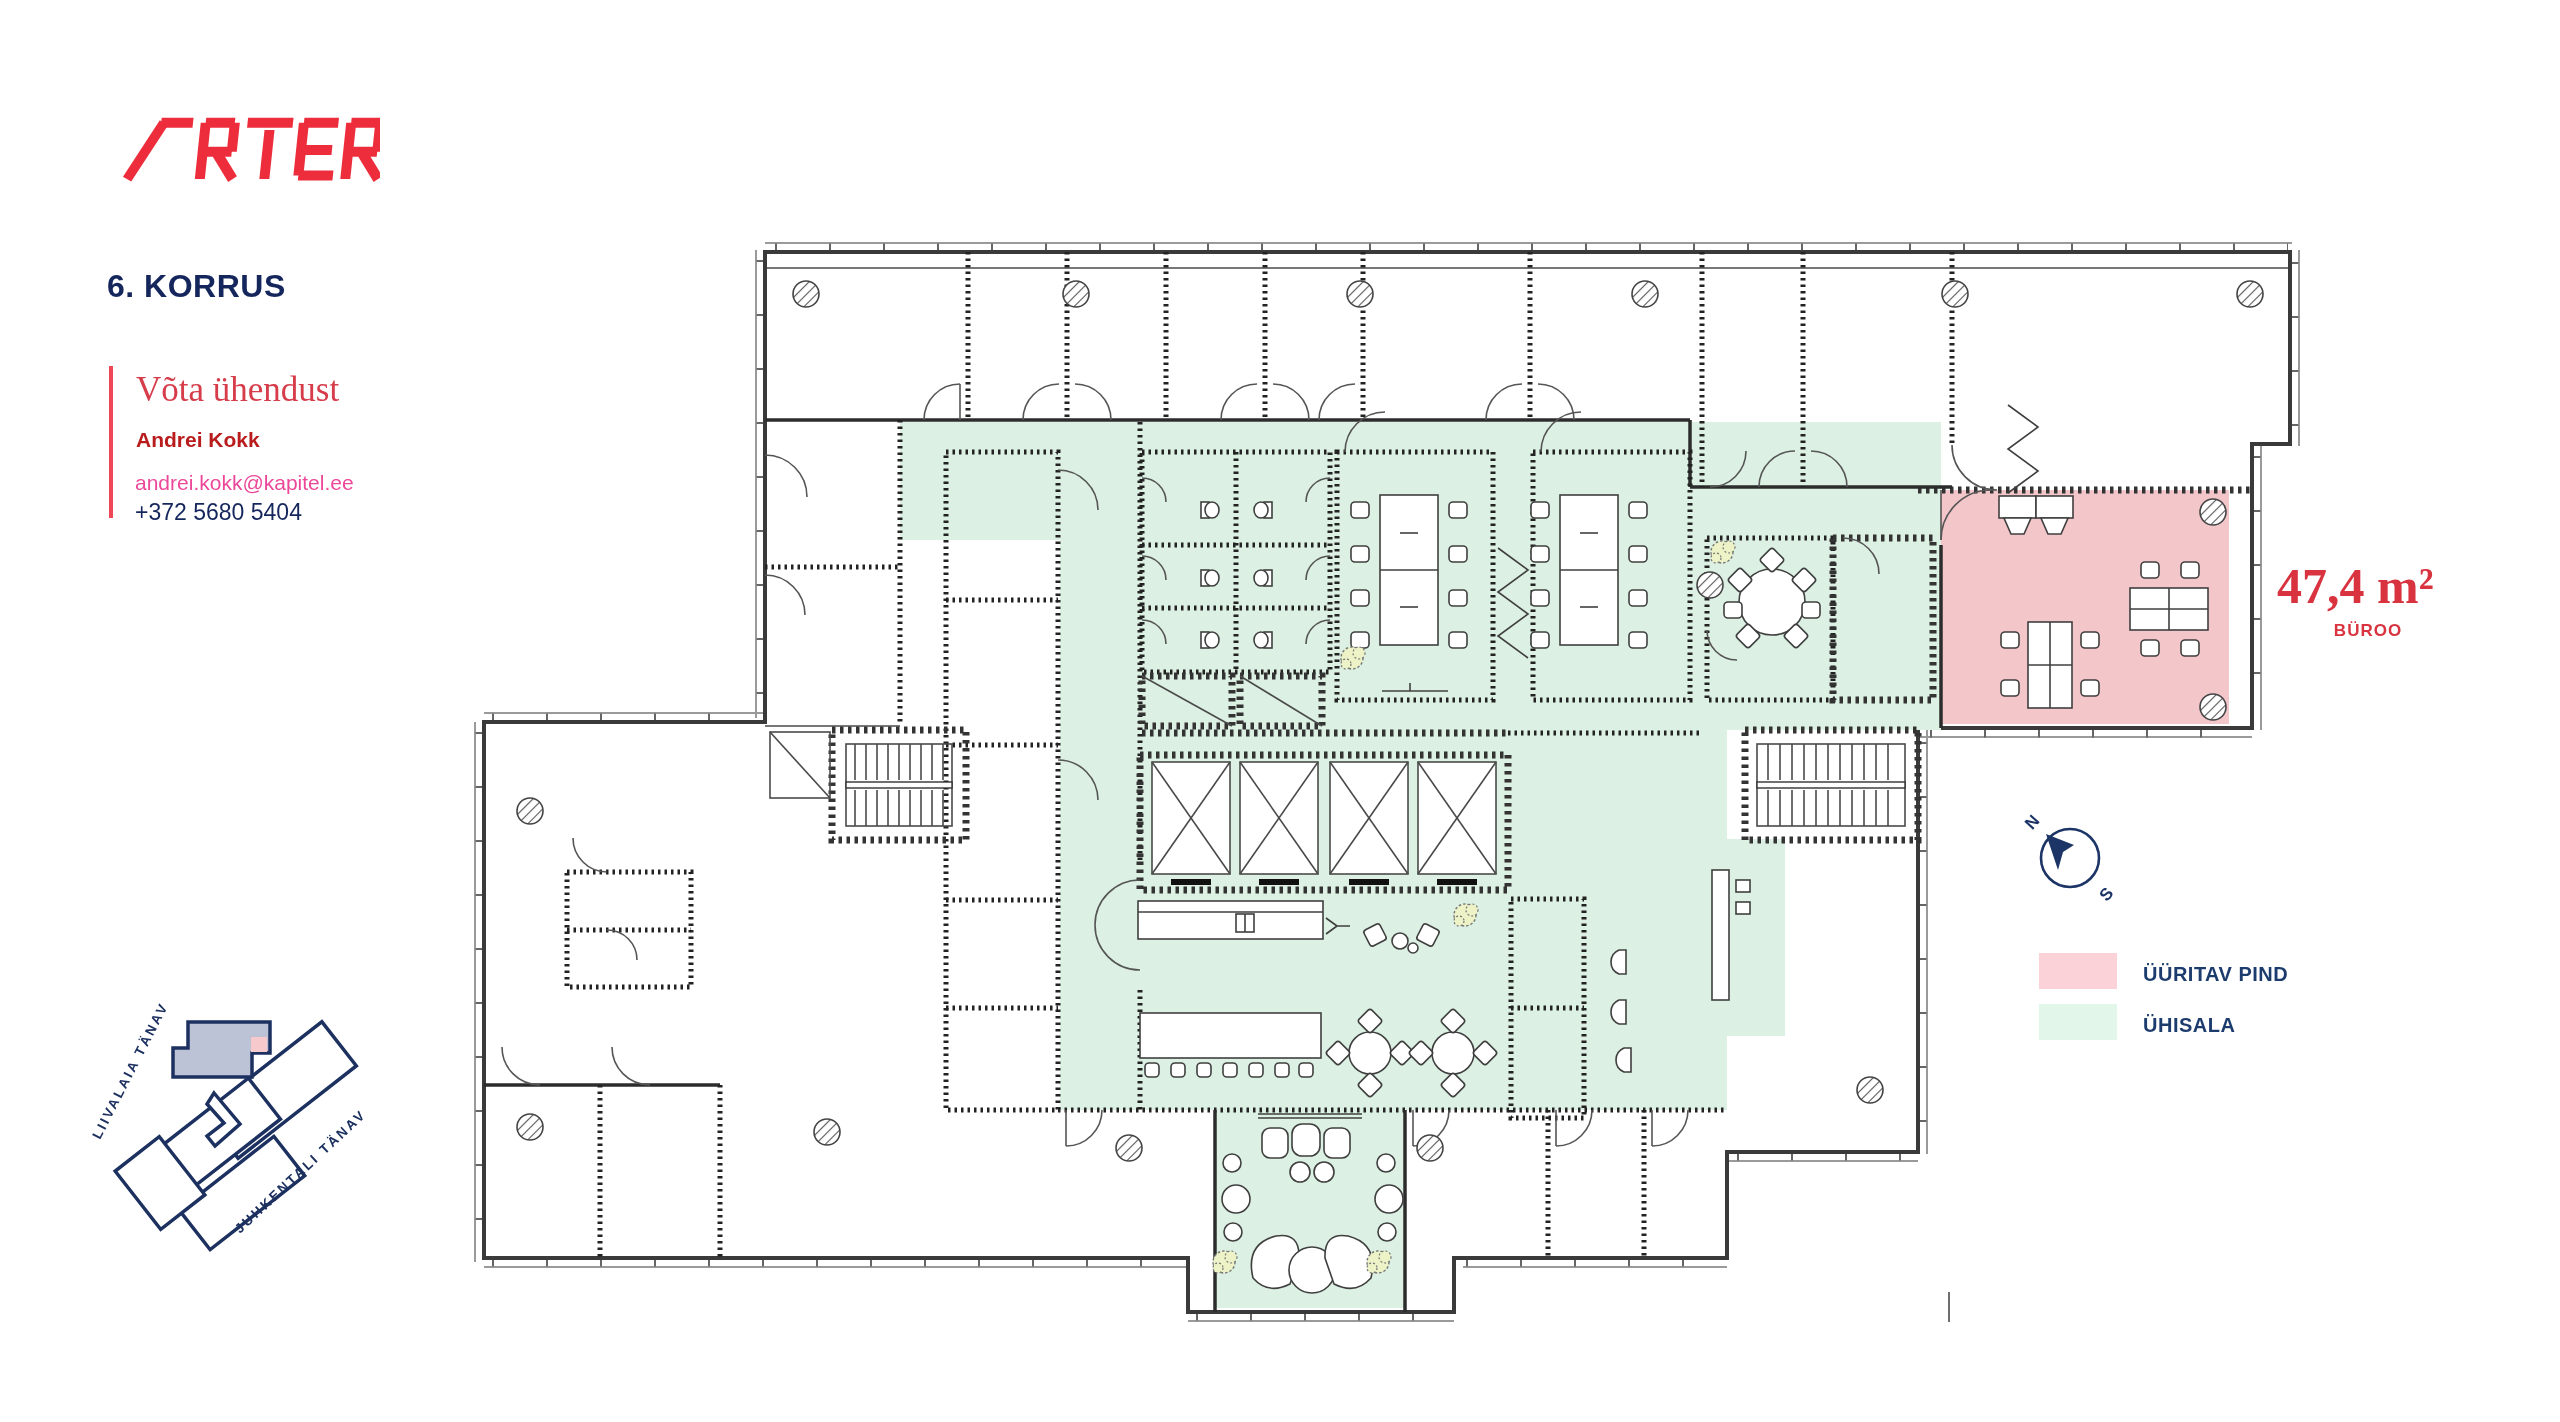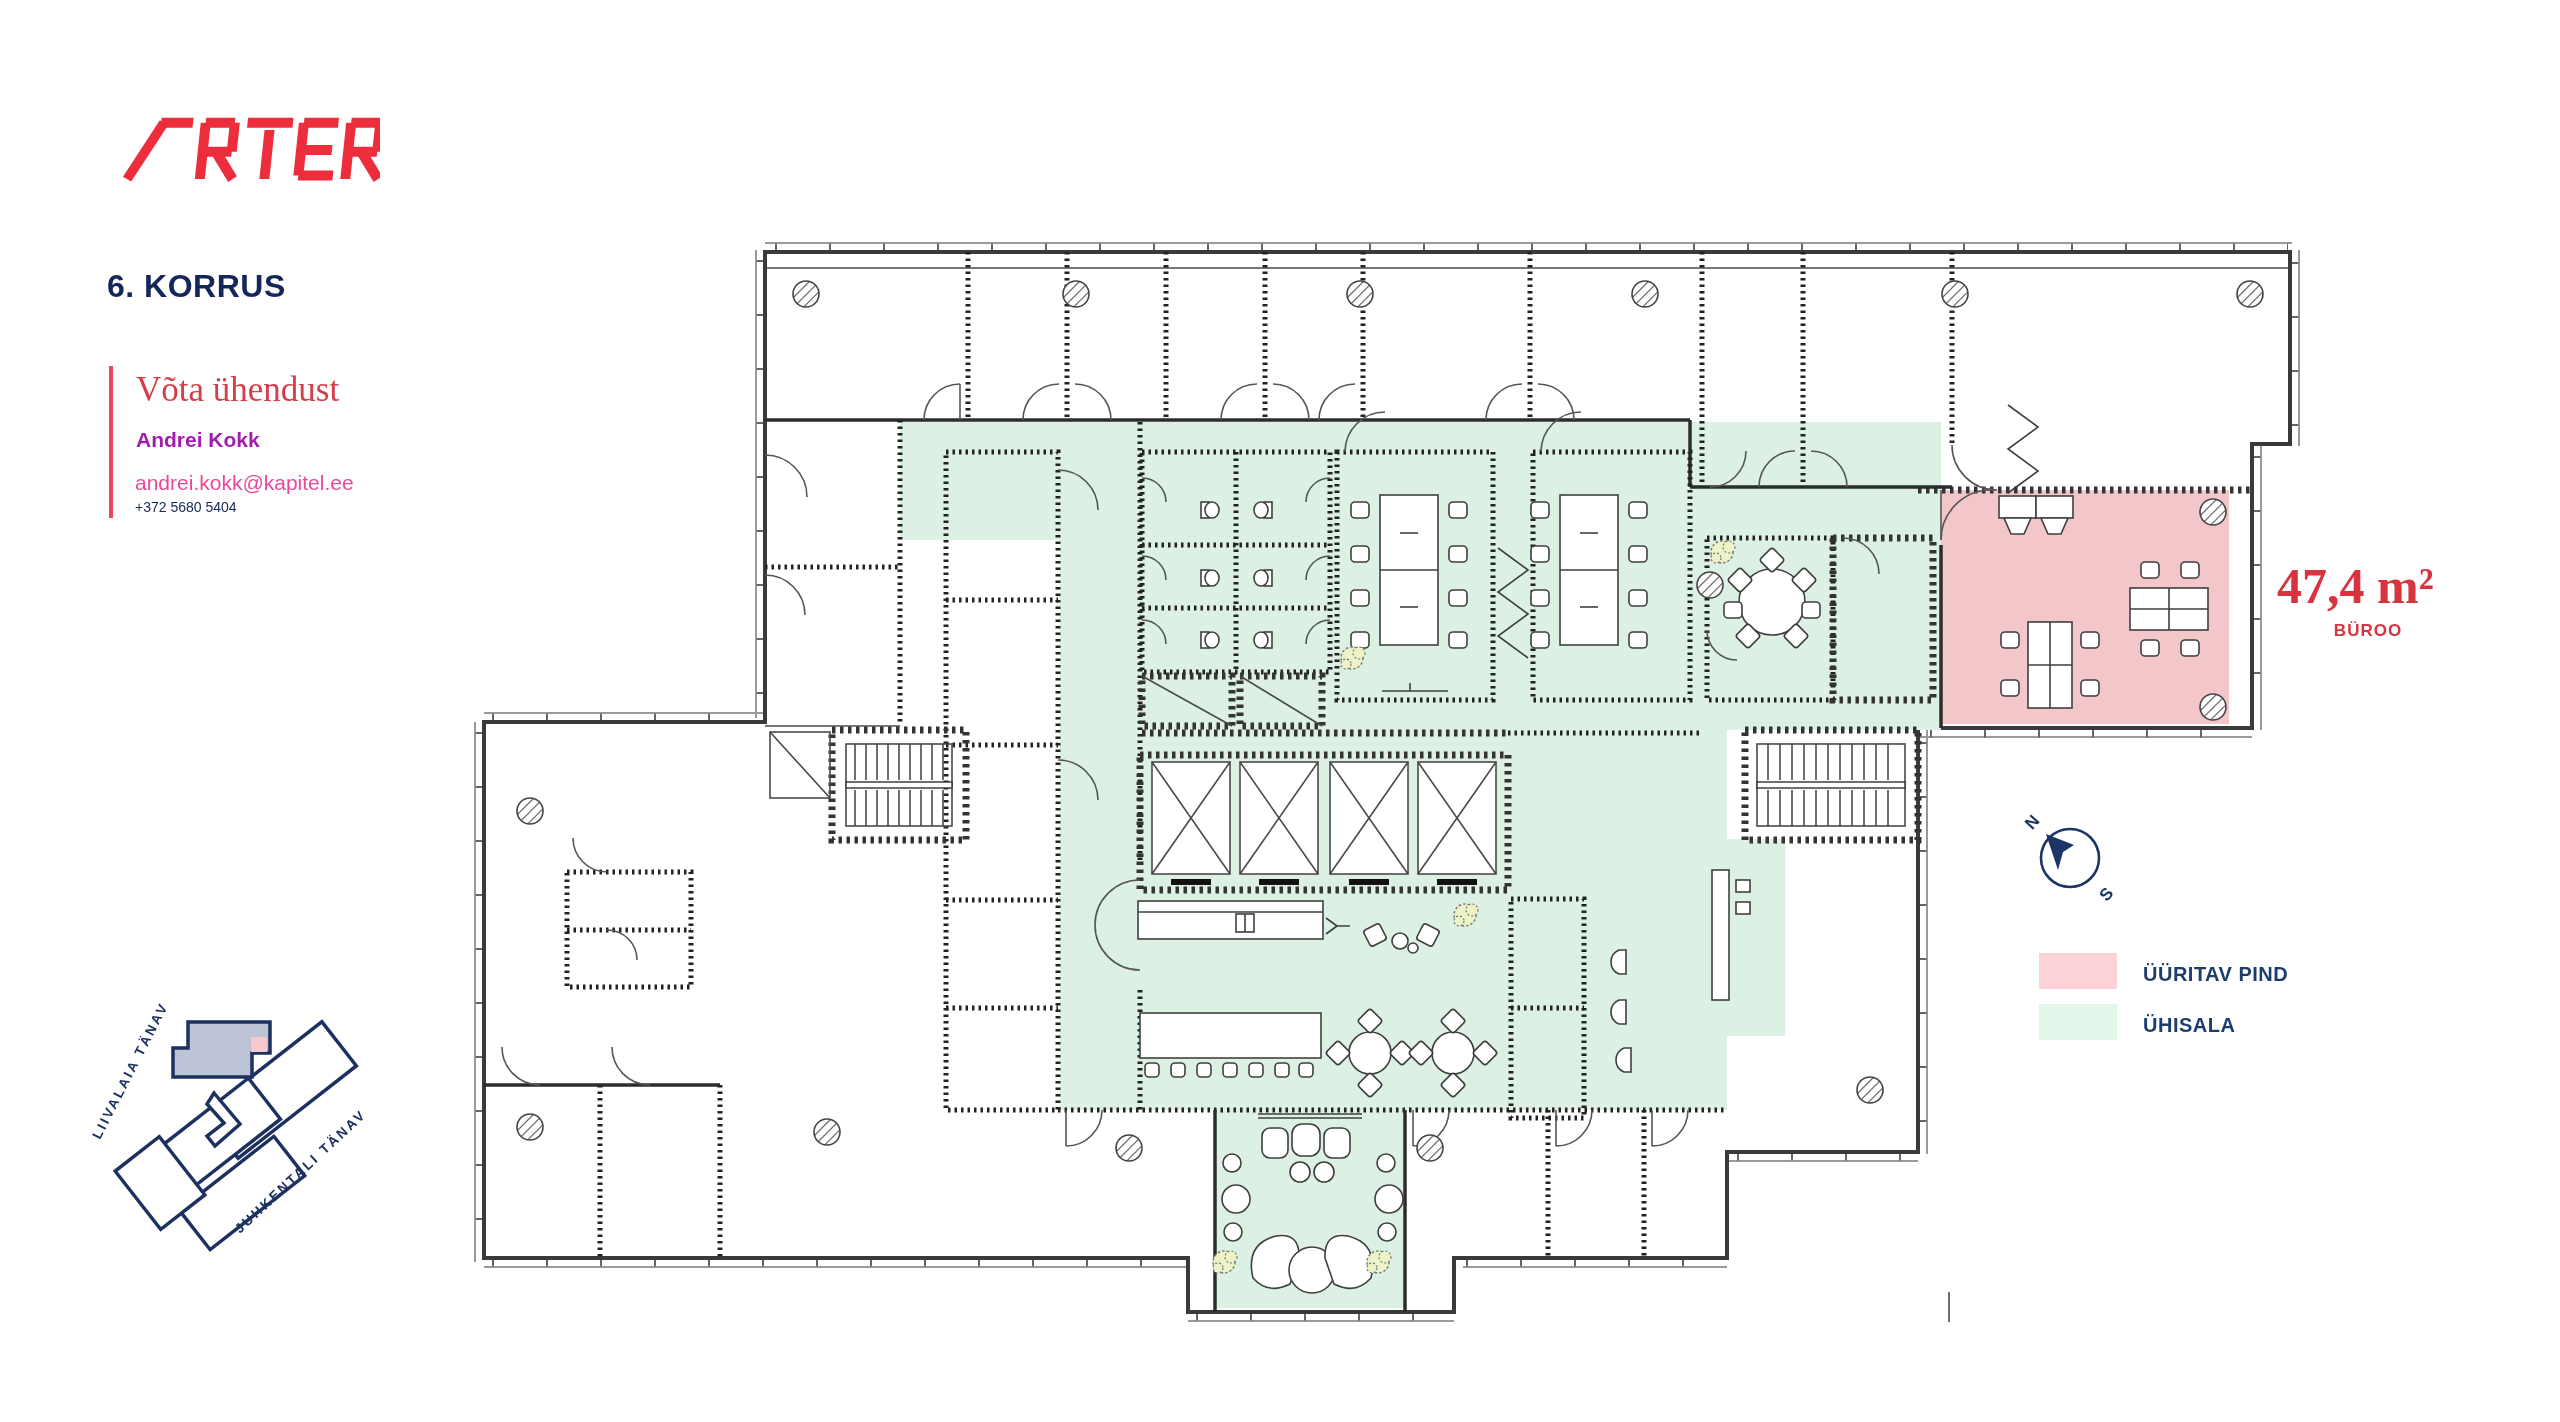--- a/index.html
+++ b/index.html
@@ -2,23 +2,23 @@
 <html><head>
 <meta charset="utf-8">
 <style>
   html,body{margin:0;padding:0;background:#ffffff;}
   .page{position:relative;width:2560px;height:1422px;background:#fff;overflow:hidden;
         font-family:"Liberation Sans",sans-serif;}
   .abs{position:absolute;}
   .floor-label{left:107px;top:268px;font-size:32px;font-weight:bold;color:#15265c;letter-spacing:0.5px;}
   .accent-bar{left:109px;top:366px;width:4px;height:152px;background:#ef4757;}
   .contact-heading{left:136px;top:370px;font-family:"Liberation Serif",serif;font-size:35px;font-weight:normal;color:#d63c4a;}
-  .contact-name{left:136px;top:428px;font-size:21px;font-weight:bold;color:#a21caf;}
+  .contact-name{left:136px;top:428px;font-size:21px;font-weight:bold;color:#b91c1c;}
   .contact-email{left:135px;top:471px;font-size:21px;color:#ec4899;}
-  .contact-phone{left:135px;top:499px;font-size:14px;color:#15265c;}
+  .contact-phone{left:135px;top:499px;font-size:23px;color:#15265c;}
   svg text{font-family:"Liberation Sans",sans-serif;}
   .legend-t{font-size:20px;font-weight:600;fill:#1d3c6e;letter-spacing:0.5px;}
   .area-v{font-family:"Liberation Serif",serif;font-size:50px;font-weight:bold;fill:#d8333f;}
   .area-t{font-size:17px;font-weight:bold;fill:#d8333f;letter-spacing:1px;}
   .cmp{font-size:17px;font-weight:bold;fill:#1c3566;}
   .street{font-size:13.5px;font-weight:600;fill:#1d3160;letter-spacing:2.5px;}
   
   .ow{stroke:#3a3a3a;stroke-width:4;fill:none;}
   .w{stroke:#2c2c2c;stroke-width:3.5;fill:none;}
   .wt{stroke:#4a4a4a;stroke-width:1.6;fill:none;}

